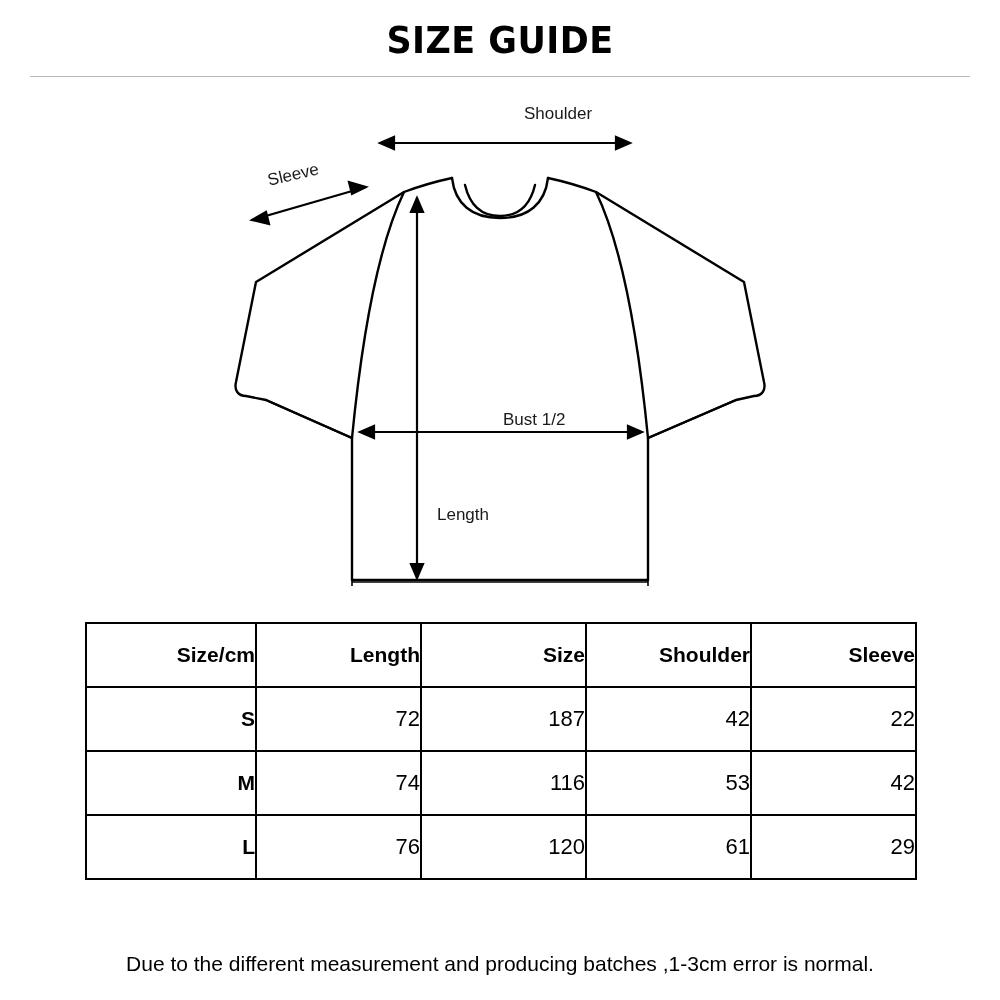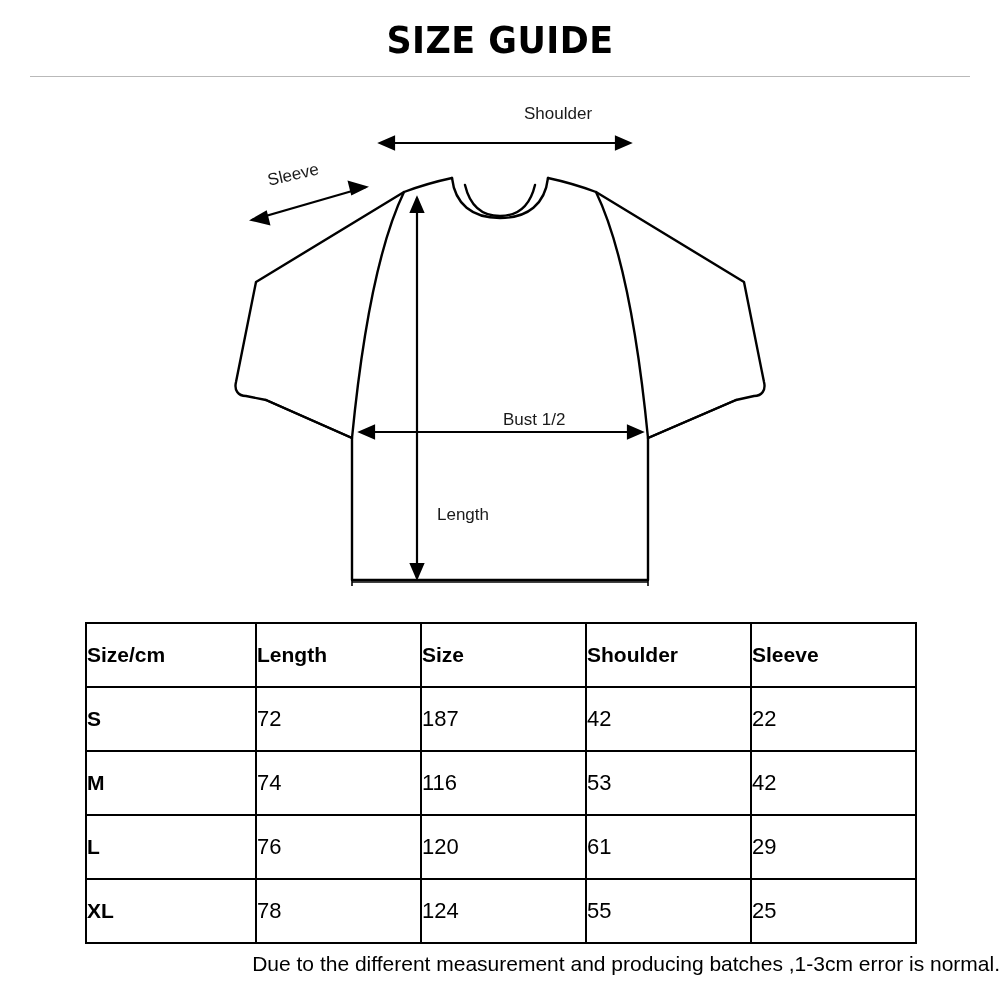--- a/index.html
+++ b/index.html
@@ -67,21 +67,21 @@
     position: absolute;
     top: 622px;
     left: 85px;
     width: 830px;
     border-collapse: collapse;
     table-layout: fixed;
   }
   .size-table td, .size-table th {
     border: 2px solid #000000;
     height: 62px;
-    text-align: left;
+    text-align: right;
     vertical-align: middle;
     font-size: 21px;
     font-weight: 700;
     color: #000;
     padding: 0;
   }
   .size-table thead th {
     font-size: 21px;
     font-weight: 700;
   }
@@ -95,21 +95,21 @@
   .size-table col.c2 { width: 165px; }
   .size-table col.c3 { width: 165px; }
   .size-table col.c4 { width: 165px; }
 
   
   .footnote {
     position: absolute;
     top: 952px;
     left: 0;
     width: 1000px;
-    text-align: right;
+    text-align: center;
     font-size: 21px;
     color: #000;
     font-family: "Liberation Sans", sans-serif;
   }
 </style>
 </head>
 <body>
 
 <div class="page-title">SIZE GUIDE</div>
 <div class="title-rule"></div>
@@ -226,23 +226,16 @@
       <td class="val">53</td>
       <td class="val">42</td>
     </tr>
     <tr>
       <td>L</td>
       <td class="val">76</td>
       <td class="val">120</td>
       <td class="val">61</td>
       <td class="val">29</td>
     </tr>
-    <tr>
-      <td>XL</td>
-      <td class="val">78</td>
-      <td class="val">124</td>
-      <td class="val">55</td>
-      <td class="val">25</td>
-    </tr>
   </tbody>
 </table>
 
 <div class="footnote">Due to the different measurement and producing batches ,1-3cm error is  normal.</div>
 
 </body></html>

